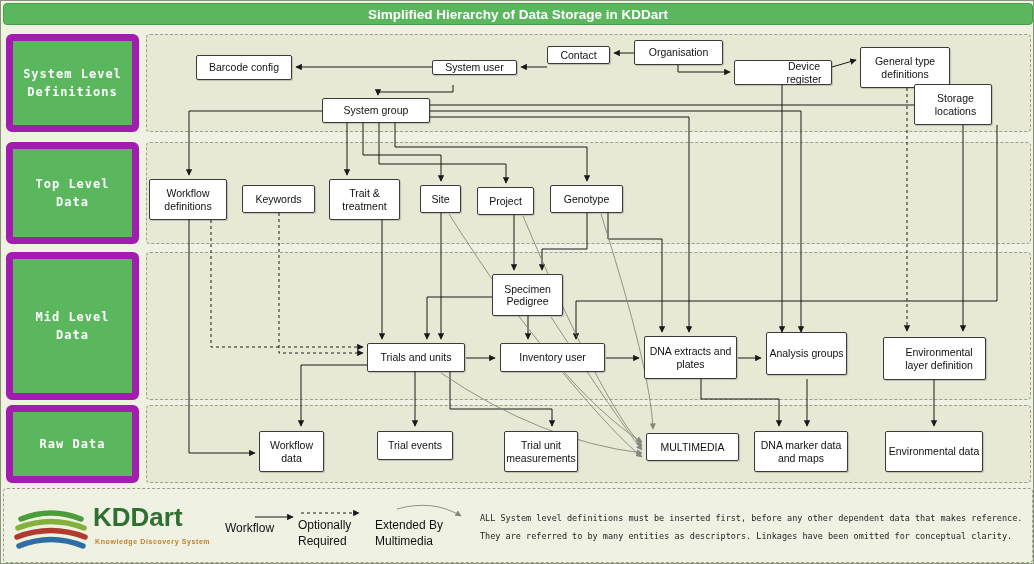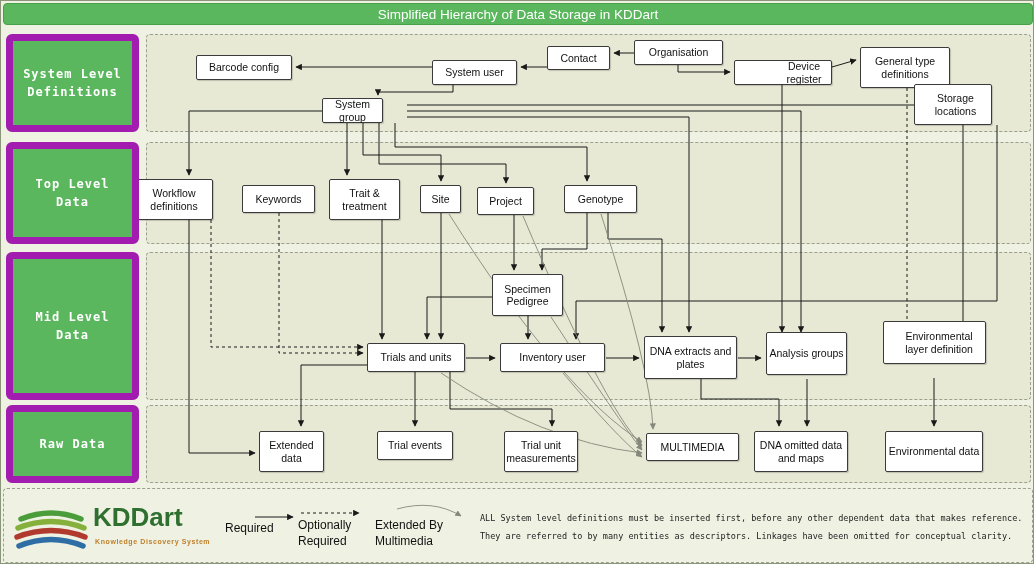--- a/index.html
+++ b/index.html
@@ -4,21 +4,21 @@
 <style>
   html,body{margin:0;padding:0;background:#ffffff;}
   .canvas{
     position:relative;width:1034px;height:564px;box-sizing:border-box;
     background:var(--page,#eff2e3);border:1px solid #8b9579;overflow:hidden;
     font-family:"Liberation Sans",sans-serif;
   }
   .title-bar{
     position:absolute;left:2px;top:2px;width:1030px;height:22px;box-sizing:border-box;
     background:var(--green,#5bb75e);border:1px solid #46a14a;border-radius:4px;
-    color:#ffffff;font-weight:normal;font-size:13.5px;
+    color:#ffffff;font-weight:bold;font-size:13.5px;
     display:flex;align-items:center;justify-content:center;z-index:3;
   }
   .row-label{
     position:absolute;left:5px;width:133px;box-sizing:border-box;
     background:var(--green,#5bb75e);border:7px solid #a21caf;border-radius:6px;
     color:#ffffff;font-family:"DejaVu Sans Mono",monospace;font-weight:bold;
     font-size:12px;letter-spacing:1px;line-height:1.5;
     display:flex;align-items:center;justify-content:center;text-align:center;
     padding:0 6px;z-index:2;
   }
@@ -107,60 +107,60 @@
         <path d="M440 372 Q540 440 641 452" class="edge-mm"></path>
         <path d="M562 372 Q615 435 641 456" class="edge-mm"></path>
         <path d="M254 516 L 292 516" class="edge-req"></path>
         <path d="M300 512 L 358 512" class="edge-opt"></path>
         <path d="M396 508 Q432 498 460 515" class="edge-mm"></path>
       </g>
   </svg>
 
   <div id="node-layer">
       <div class="node" style="left: 195px; top: 54px; width: 96px; height: 25px;">Barcode config</div>
-      <div class="node" style="left: 431px; top: 59px; width: 85px; height: 25px;">System user</div>
-      <div class="node" style="left: 546px; top: 45px; width: 63px; height: 24px; text-align: center;">Contact</div>
+      <div class="node" style="left: 431px; top: 59px; width: 85px; height: 15px;">System user</div>
+      <div class="node" style="left: 546px; top: 45px; width: 63px; height: 18px; text-align: center;">Contact</div>
       <div class="node" style="left: 633px; top: 39px; width: 89px; height: 25px;">Organisation</div>
       <div class="node" style="left: 733px; top: 59px; width: 98px; height: 25px; padding-left: 44px;">Device register</div>
       <div class="node" style="left: 859px; top: 46px; width: 90px; height: 41px;">General type definitions</div>
-      <div class="node" style="left: 321px; top: 97px; width: 61px; height: 25px;">System group</div>
+      <div class="node" style="left: 321px; top: 97px; width: 108px; height: 25px;">System group</div>
       <div class="node" style="left: 913px; top: 83px; width: 78px; height: 41px; padding-left: 7px;">Storage locations</div>
-      <div class="node" style="left: 134px; top: 178px; width: 78px; height: 41px;">Workflow definitions</div>
+      <div class="node" style="left: 148px; top: 178px; width: 78px; height: 41px;">Workflow definitions</div>
       <div class="node" style="left: 241px; top: 184px; width: 73px; height: 28px;">Keywords</div>
       <div class="node" style="left: 328px; top: 178px; width: 71px; height: 41px;">Trait &amp; treatment</div>
       <div class="node" style="left: 419px; top: 184px; width: 41px; height: 28px;">Site</div>
       <div class="node" style="left: 476px; top: 186px; width: 57px; height: 28px;">Project</div>
-      <div class="node" style="left: 549px; top: 184px; width: 73px; height: 28px; margin-left: 14px;">Genotype</div>
+      <div class="node" style="left: 549px; top: 184px; width: 73px; height: 28px;">Genotype</div>
       <div class="node" style="left: 491px; top: 273px; width: 71px; height: 42px;">Specimen Pedigree</div>
       <div class="node" style="left: 366px; top: 342px; width: 98px; height: 29px;">Trials and units</div>
       <div class="node" style="left: 499px; top: 342px; width: 105px; height: 29px;">Inventory user</div>
       <div class="node" style="left: 643px; top: 335px; width: 93px; height: 43px;">DNA extracts and plates</div>
       <div class="node" style="left: 765px; top: 331px; width: 81px; height: 43px;">Analysis groups</div>
-      <div class="node" style="left: 882px; top: 320px; width: 103px; height: 43px; padding-left: 11px;">Environmental layer definition</div>
-      <div class="node" style="left: 258px; top: 430px; width: 65px; height: 41px;">Extended data</div>
+      <div class="node" style="left: 882px; top: 336px; width: 103px; height: 43px; padding-left: 11px;">Environmental layer definition</div>
+      <div class="node" style="left: 258px; top: 430px; width: 65px; height: 41px;">Workflow data</div>
       <div class="node" style="left: 376px; top: 430px; width: 76px; height: 29px;">Trial events</div>
       <div class="node" style="left: 503px; top: 430px; width: 74px; height: 41px;">Trial unit measurements</div>
       <div class="node" style="left: 645px; top: 432px; width: 93px; height: 28px;">MULTIMEDIA</div>
-      <div class="node" style="left: 753px; top: 430px; width: 94px; height: 41px;">DNA omitted data and maps</div>
+      <div class="node" style="left: 753px; top: 430px; width: 94px; height: 41px;">DNA marker data and maps</div>
       <div class="node" style="left: 884px; top: 430px; width: 98px; height: 41px;">Environmental data</div>
     </div>
 
   <div class="legend-panel"></div>
 
   <svg id="logo-svg" width="84" height="62">
     <path class="logo-arc" d="M 12 24 Q 42 12 72 24" fill="none" stroke="#4b9d3c" stroke-width="5.5" stroke-linecap="round"></path>
     <path class="logo-arc" d="M 9 33 Q 42 20 75 33" fill="none" stroke="#86b03c" stroke-width="5.5" stroke-linecap="round"></path>
     <path class="logo-arc" d="M 8 42 Q 42 29 76 42" fill="none" stroke="#b03a2e" stroke-width="5.5" stroke-linecap="round"></path>
     <path class="logo-arc" d="M 10 51 Q 42 38 74 51" fill="none" stroke="#2e6ea5" stroke-width="5.5" stroke-linecap="round"></path>
   </svg>
 
   <div class="logo-text">KDDart</div>
   <div class="logo-tagline">Knowledge Discovery System</div>
 
-  <div class="legend-text" style="left:224px;top:520px;">Required</div>
+  <div class="legend-text" style="left:224px;top:520px;">Workflow</div>
   <div class="legend-text" style="left:297px;top:517px;width:62px;">Optionally Required</div>
   <div class="legend-text" style="left:374px;top:517px;width:84px;">Extended By Multimedia</div>
 
   <div class="note-line" style="top:512px;">ALL System level definitions must be inserted first, before any other dependent data that makes reference.</div>
   <div class="note-line" style="top:530px;">They are referred to by many entities as descriptors. Linkages have been omitted for conceptual clarity.</div>
 
 <div class="row-panel" style="top: 33px; height: 98px;"></div>
     <div class="row-label" style="top: 33px; height: 98px;">System Level Definitions</div>
     <div class="row-panel" style="top: 141px; height: 102px;"></div>
     <div class="row-label" style="top: 141px; height: 102px;">Top Level Data</div>

